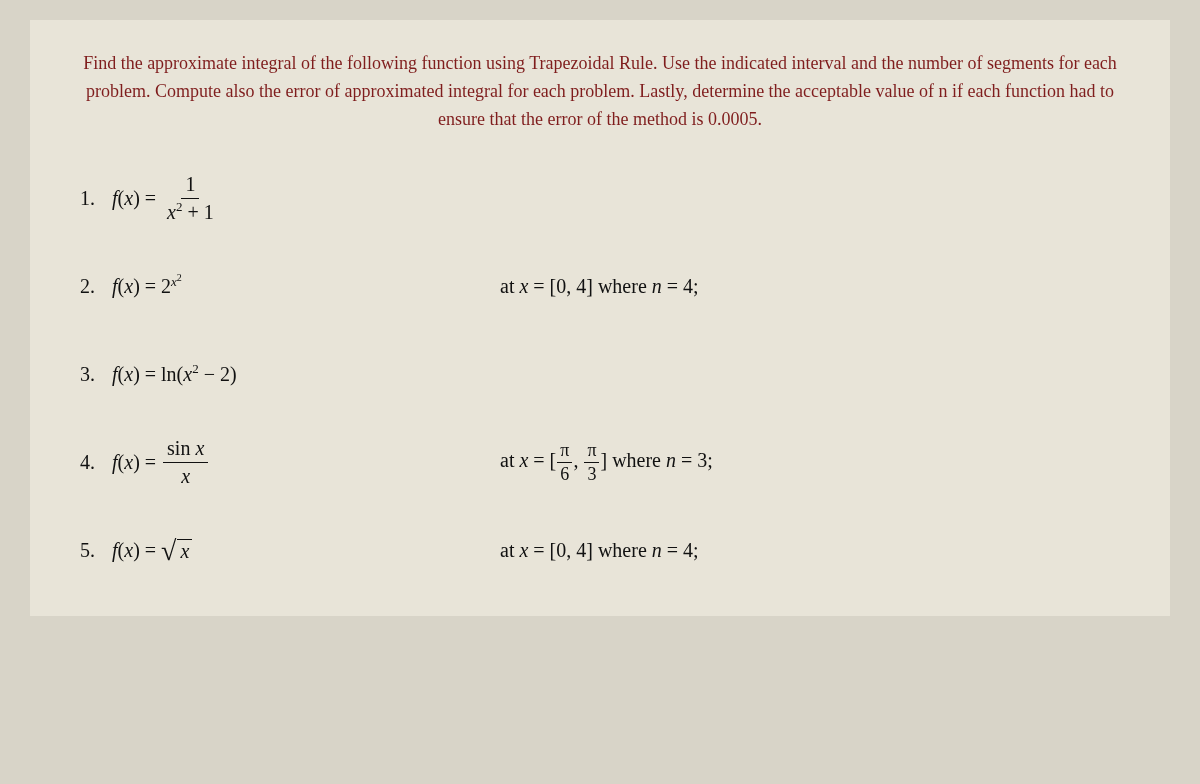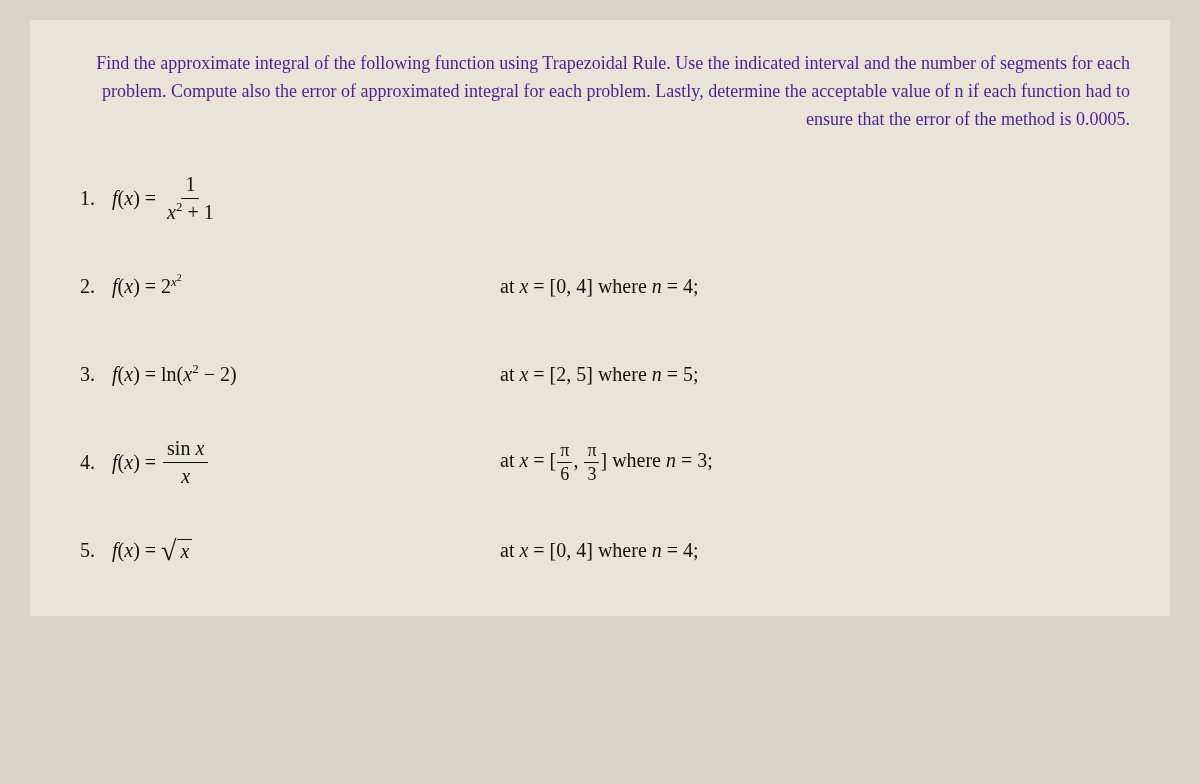--- a/index.html
+++ b/index.html
@@ -23,23 +23,23 @@
     .page {
       background: #e8e4d8;
       width: 100%;
       max-width: 1140px;
       padding: 30px 40px 30px 40px;
     }
 
     .instructions {
       font-size: 18px;
       line-height: 1.55;
-      color: #4c1d95;
+      color: #7f1d1d;
       margin-bottom: 30px;
-      text-align: right;
+      text-align: center;
     }
 
     .problems {
       display: flex;
       flex-direction: column;
       gap: 18px;
       padding-left: 10px;
     }
 
     .problem-row {
@@ -169,23 +169,20 @@
       <div class="problem-right">
         at <i>x</i> = [0,&nbsp;4] where <i>n</i> = 4;
       </div>
     </div>
 
     <div class="problem-row">
       <div class="problem-left">
         <span class="problem-number">3.</span>
         <span><i>f</i>(<i>x</i>) = ln(<i>x</i><sup>2</sup> − 2)</span>
       </div>
-      <div class="problem-right">
-        at <i>x</i> = [2,&nbsp;5] where <i>n</i> = 5;
-      </div>
     </div>
 
     <div class="problem-row">
       <div class="problem-left">
         <span class="problem-number">4.</span>
         <span><i>f</i>(<i>x</i>) =&nbsp;</span>
         <span class="fraction">
           <span class="numerator">sin&nbsp;<i>x</i></span>
           <span class="denominator"><i>x</i></span>
         </span>

